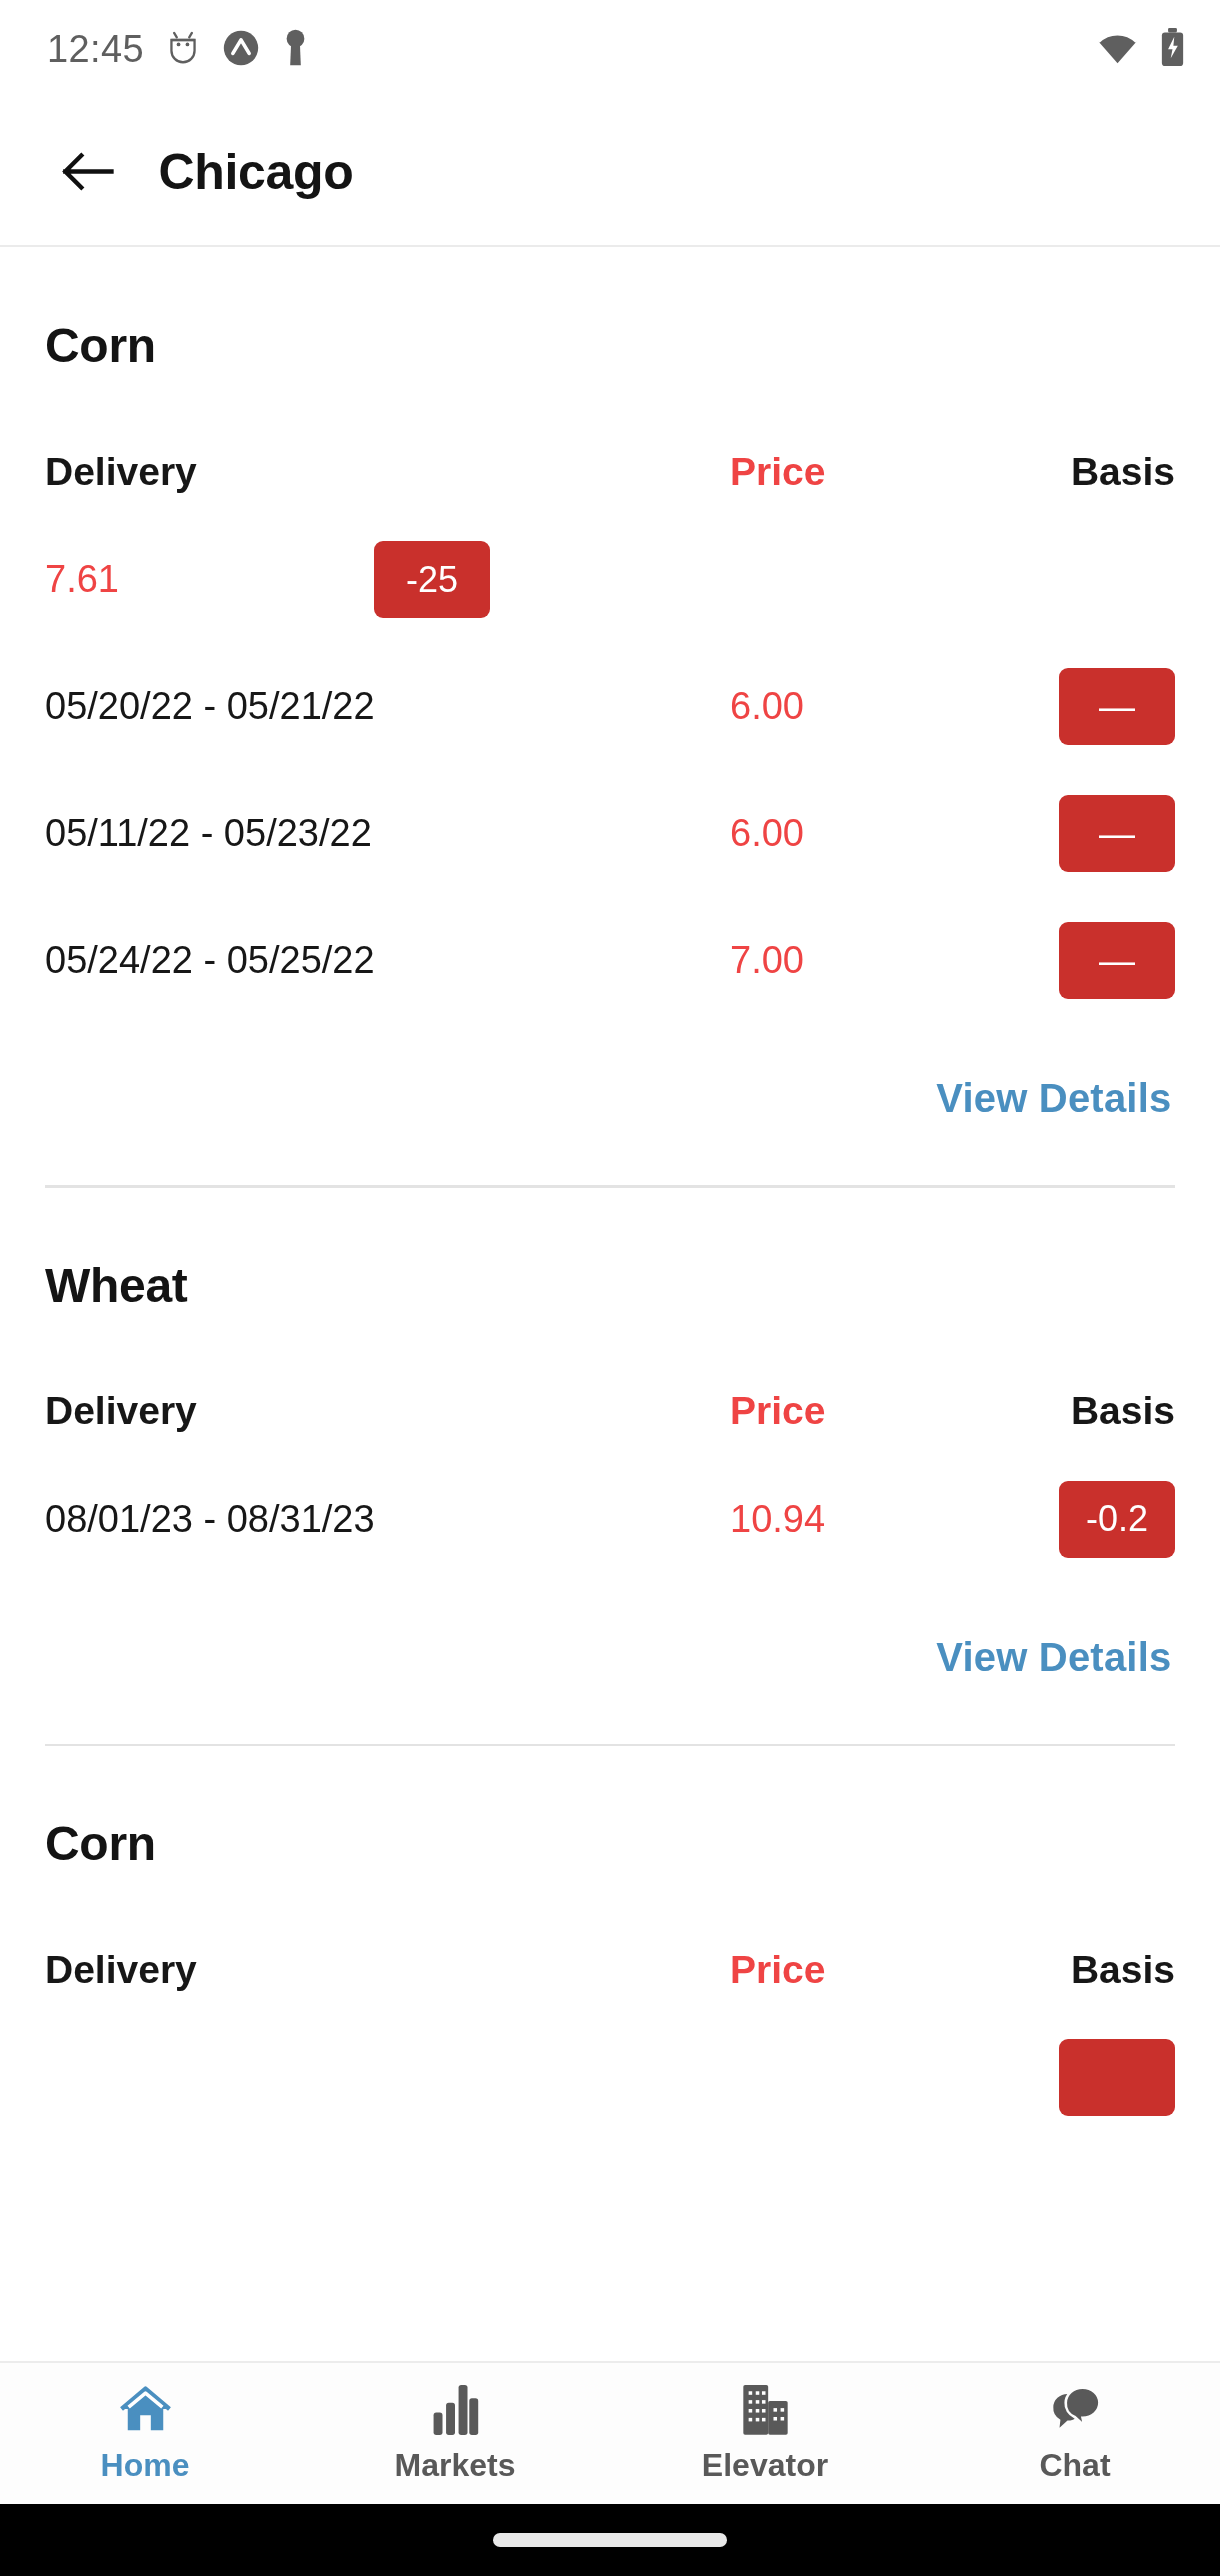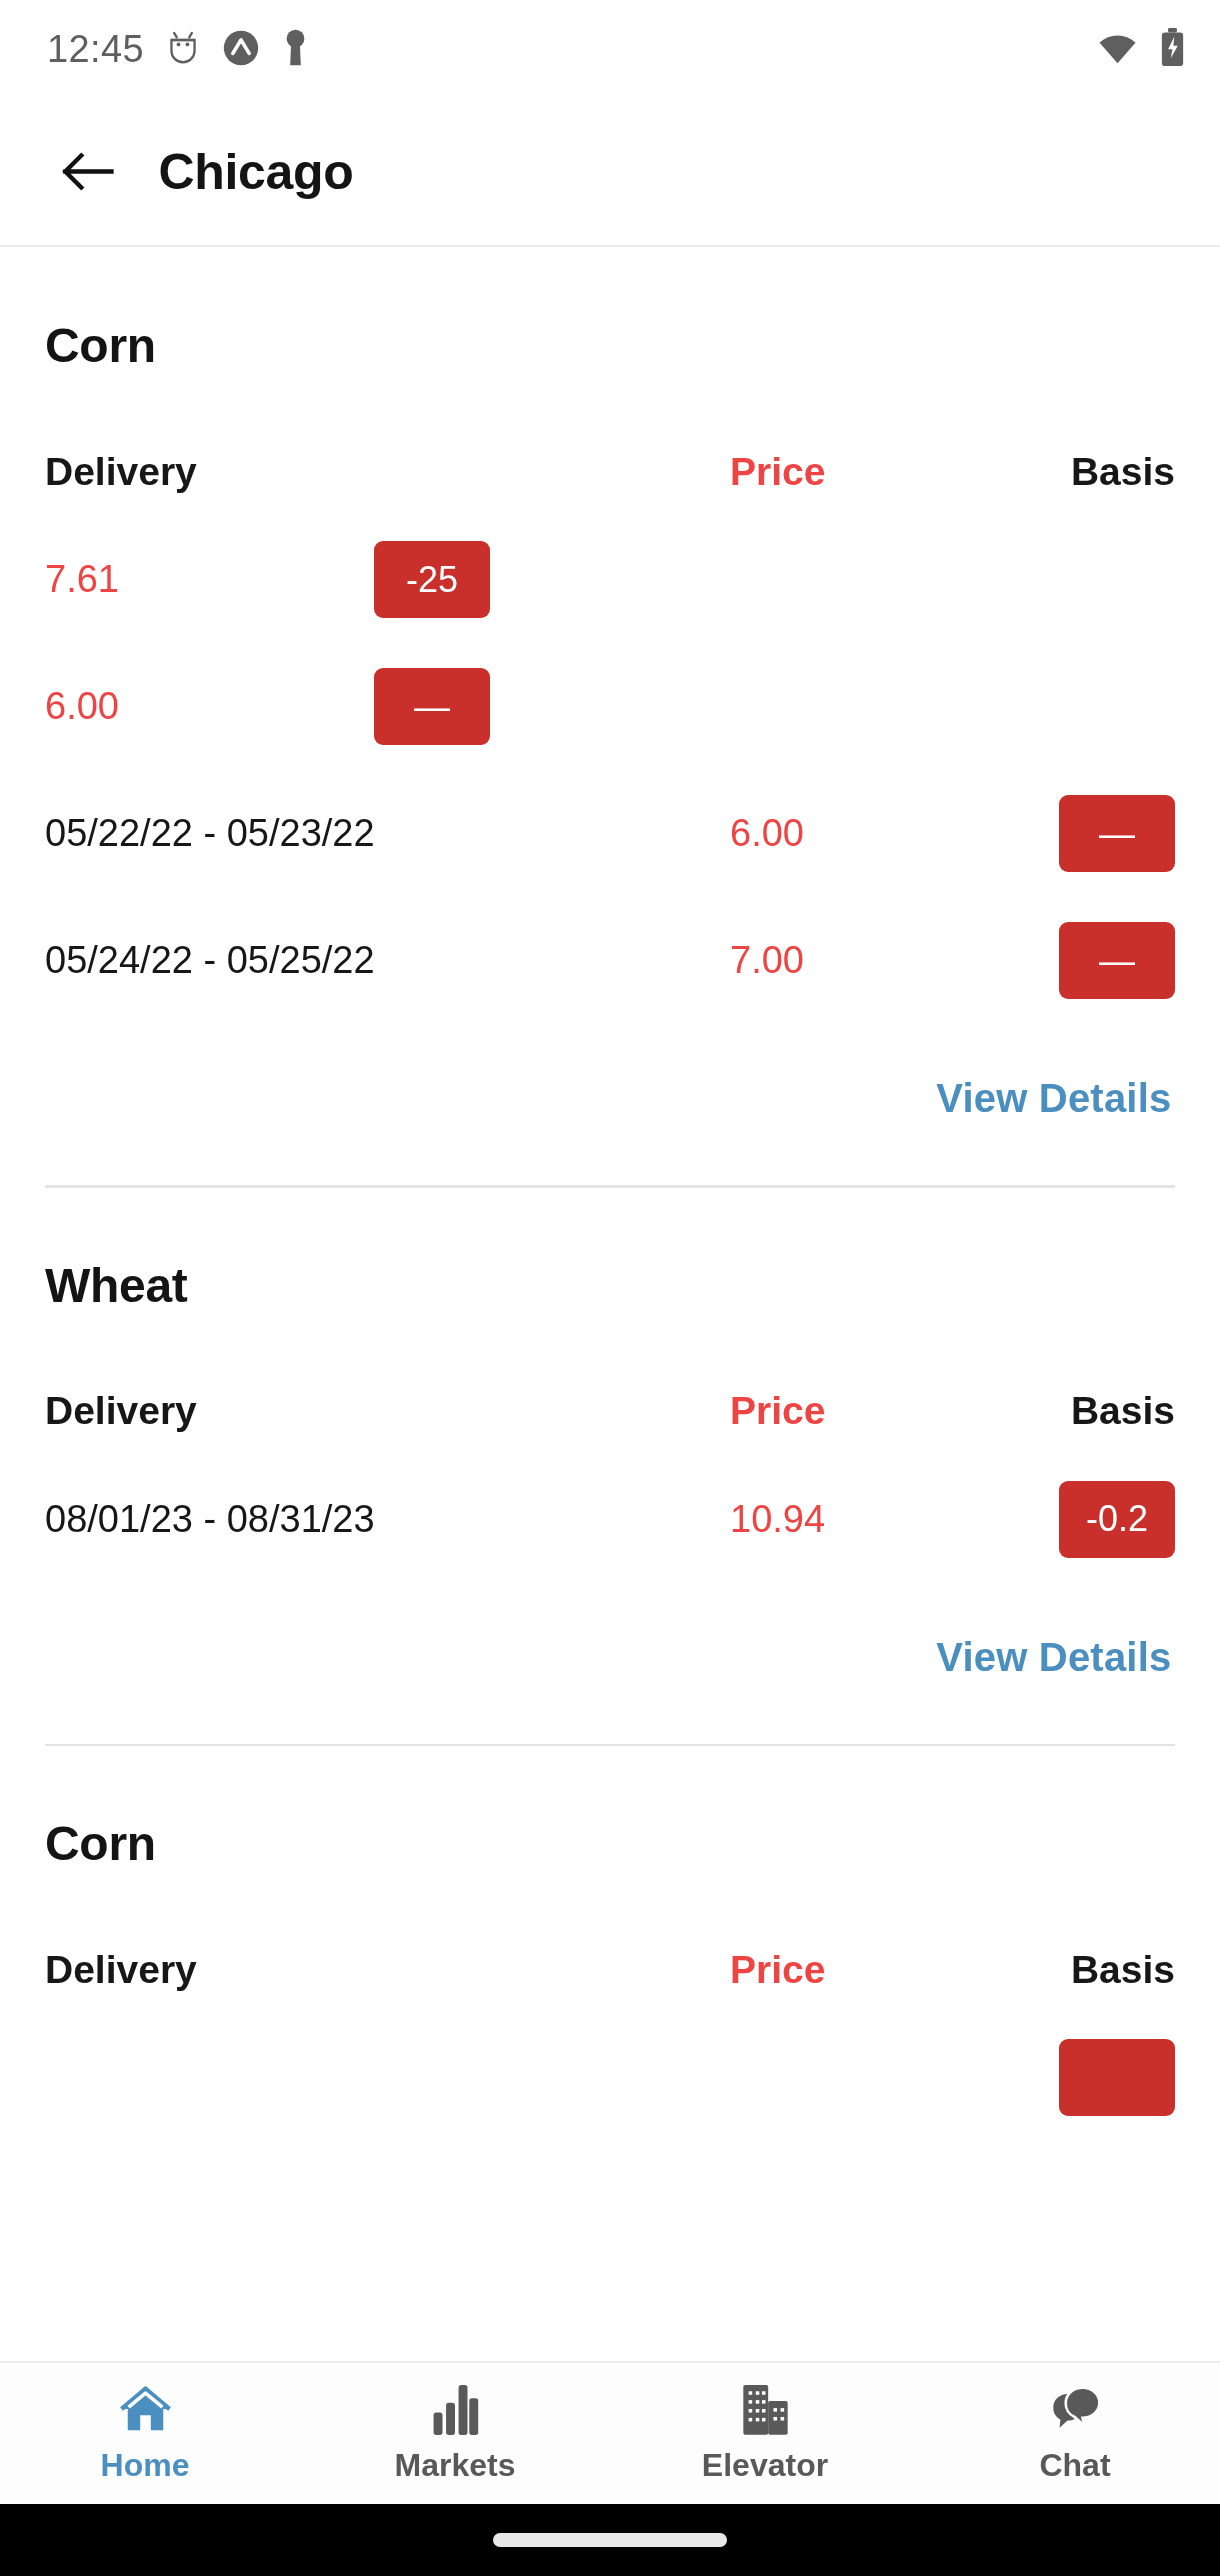--- a/index.html
+++ b/index.html
@@ -213,27 +213,28 @@
           <div class="col-price">Price</div>
           <div class="col-basis">Basis</div>
         </div>
         <div class="qt-row">
           <div class="col-price">7.61</div>
           <div class="col-basis">
             <span class="basis-badge">-25</span>
           </div>
         </div>
         <div class="qt-row">
+          <div class="col-delivery">05/20/22 - 05/21/22</div>
           <div class="col-price">6.00</div>
           <div class="col-basis">
             <span class="basis-badge">—</span>
           </div>
         </div>
         <div class="qt-row">
-          <div class="col-delivery">05/22/22 - 05/23/22</div>
+          <div class="col-delivery">05/11/22 - 05/23/22</div>
           <div class="col-price">6.00</div>
           <div class="col-basis">
             <span class="basis-badge">—</span>
           </div>
         </div>
         <div class="qt-row">
           <div class="col-delivery">05/24/22 - 05/25/22</div>
           <div class="col-price">7.00</div>
           <div class="col-basis">
             <span class="basis-badge">—</span>

